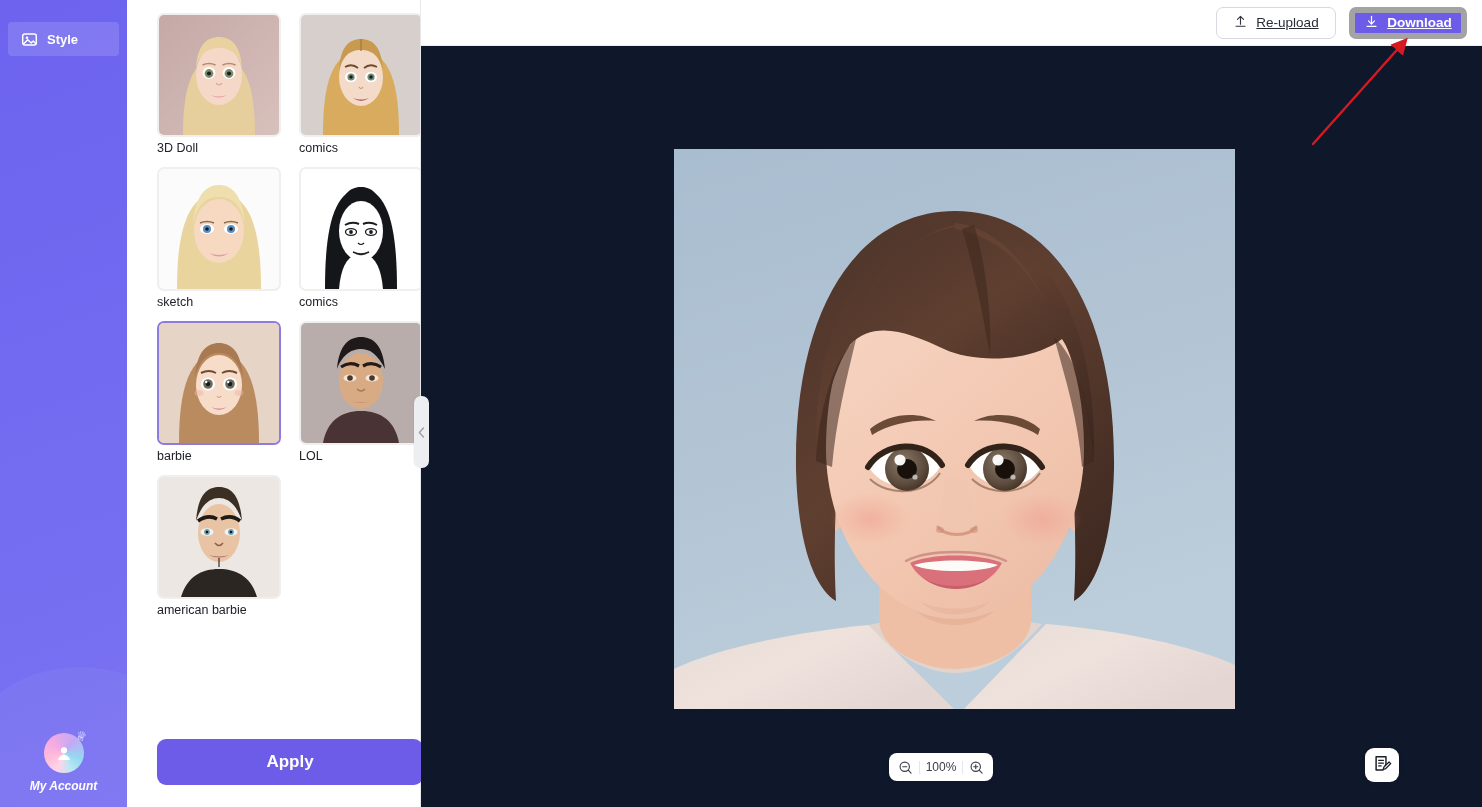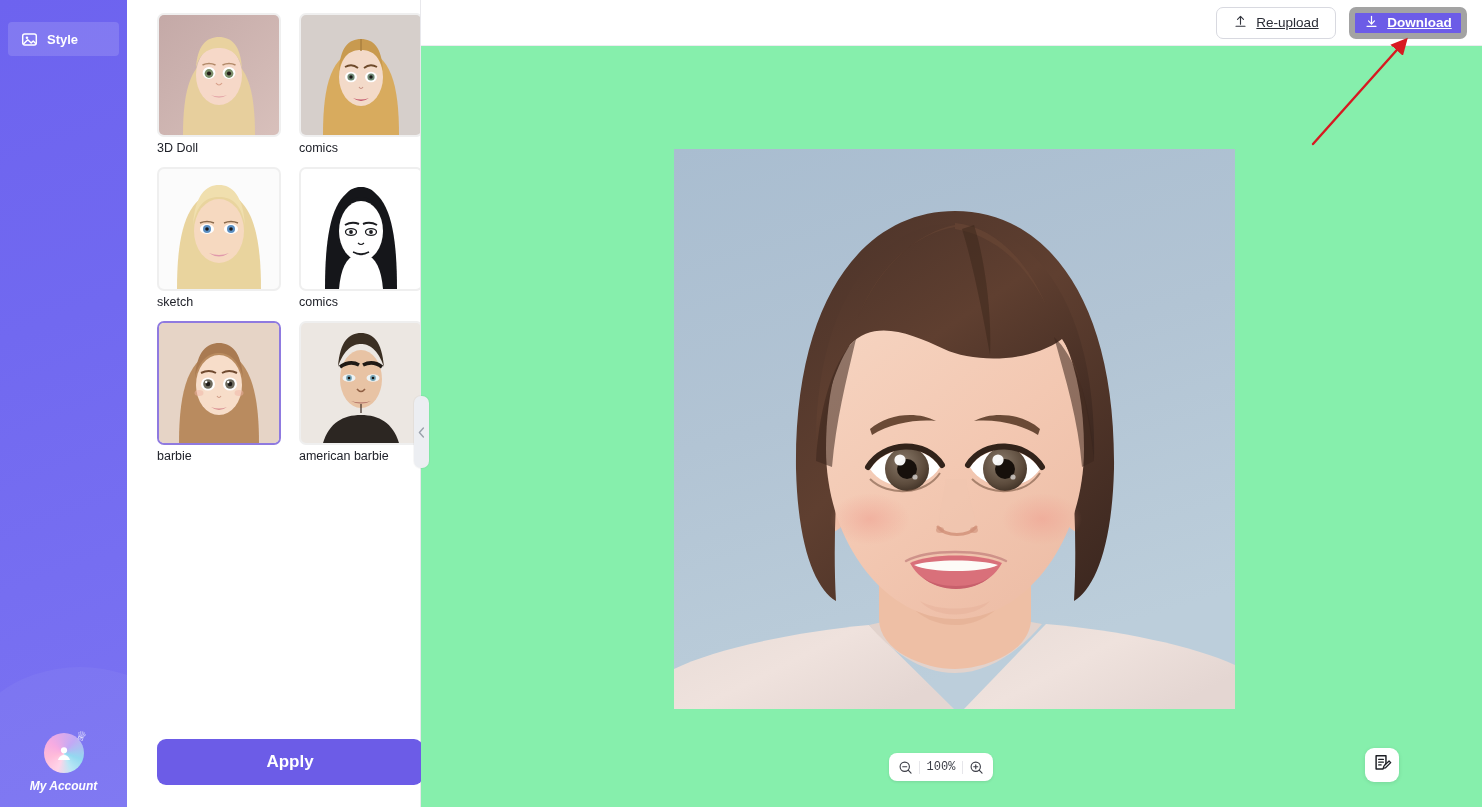--- a/index.html
+++ b/index.html
@@ -134,22 +134,22 @@
     width: 120px; background:#ffffff; color:#2a2c35;
     border: 1px solid #d8d9e0;
   }
   .btn-download {
     width: 118px; background:#6c5ce7; color:#ffffff;
     border: 6px solid #a3a3a3; font-weight: bold;
   }
 
   .canvas {
     position: relative;
-    height: 761px; background: #86efac;
-    display:flex; align-items:flex-start; justify-content:center;font-family:Liberation Mono, monospace;
+    height: 761px; background: #0f172a;
+    display:flex; align-items:flex-start; justify-content:center;
   }
   .photo-frame {
     position: absolute; left: 253px; top: 103px;
     width: 561px; height: 560px;
     background: #b9c8d6; overflow: hidden;
   }
   .photo-frame .scene { position:absolute; inset:0; }
 
   .zoombar {
     position: absolute; left: 468px; top: 707px;
@@ -321,20 +321,39 @@
               <circle cx="69.2" cy="59" r="1.2" fill="#ffffff"></circle>
             <path d="M58 73 q2 3 4 0" stroke="#d09b86" stroke-width="1.1" fill="none"></path>
             <path d="M52 84 q8 6 16 0 q-8 3 -16 0" fill="#d98f92"></path>
             <ellipse cx="40" cy="70" rx="4.5" ry="3" fill="#f0b3a6" opacity=".5"></ellipse>
             <ellipse cx="80" cy="70" rx="4.5" ry="3" fill="#f0b3a6" opacity=".5"></ellipse>
           </svg>
         </div>
         <div class="thumb-label">barbie</div>
       </div>
 
+      <div class="thumb-cell">
+        <div class="thumb">
+          <svg class="art" viewBox="0 0 120 120" preserveAspectRatio="none">
+            <rect width="120" height="120" fill="#b9adab"></rect>
+            <path d="M22 120 C26 98 40 88 60 88 C80 88 94 98 98 120 Z" fill="#4a3334"></path>
+            <ellipse cx="60" cy="58" rx="22" ry="28" fill="#d9ab84"></ellipse>
+            <path d="M36 46 C38 22 48 14 60 14 C72 14 82 22 84 46 C76 30 68 26 60 26 C52 26 42 30 36 46 Z" fill="#20191a"></path>
+            <path d="M40 44 q9 -6 18 -1" stroke="#241b18" stroke-width="3.2" fill="none"></path>
+            <path d="M62 43 q9 -5 18 1" stroke="#241b18" stroke-width="3.2" fill="none"></path>
+            <ellipse cx="49" cy="55" rx="6.5" ry="3.6" fill="#f2e6dc"></ellipse>
+            <ellipse cx="71" cy="55" rx="6.5" ry="3.6" fill="#f2e6dc"></ellipse>
+            <circle cx="49" cy="55" r="2.8" fill="#4b3824"></circle>
+              <circle cx="71" cy="55" r="2.8" fill="#4b3824"></circle>
+            <path d="M56 66 q4 4 8 0" stroke="#a87657" stroke-width="1.4" fill="none"></path>
+            <path d="M50 78 q10 4 20 0 q-10 3 -20 0" fill="#b07d72"></path>
+          </svg>
+        </div>
+        <div class="thumb-label">LOL</div>
+      </div>
 
 
       <div class="thumb-cell">
         <div class="thumb">
           <svg class="art" viewBox="0 0 120 120" preserveAspectRatio="none">
             <rect width="120" height="120" fill="#ece7e2"></rect>
             <path d="M22 120 C28 100 42 92 60 92 C78 92 92 100 98 120 Z" fill="#2c2622"></path>
             <ellipse cx="60" cy="56" rx="21" ry="29" fill="#e8c3a4"></ellipse>
             <path d="M37 44 C39 18 48 10 60 10 C72 10 81 18 83 44 C77 26 68 21 60 21 C52 21 43 26 37 44 Z" fill="#3b2f23"></path>
             <path d="M39 44 q10 -7 19 -2" stroke="#201a15" stroke-width="3.6" fill="none"></path>

